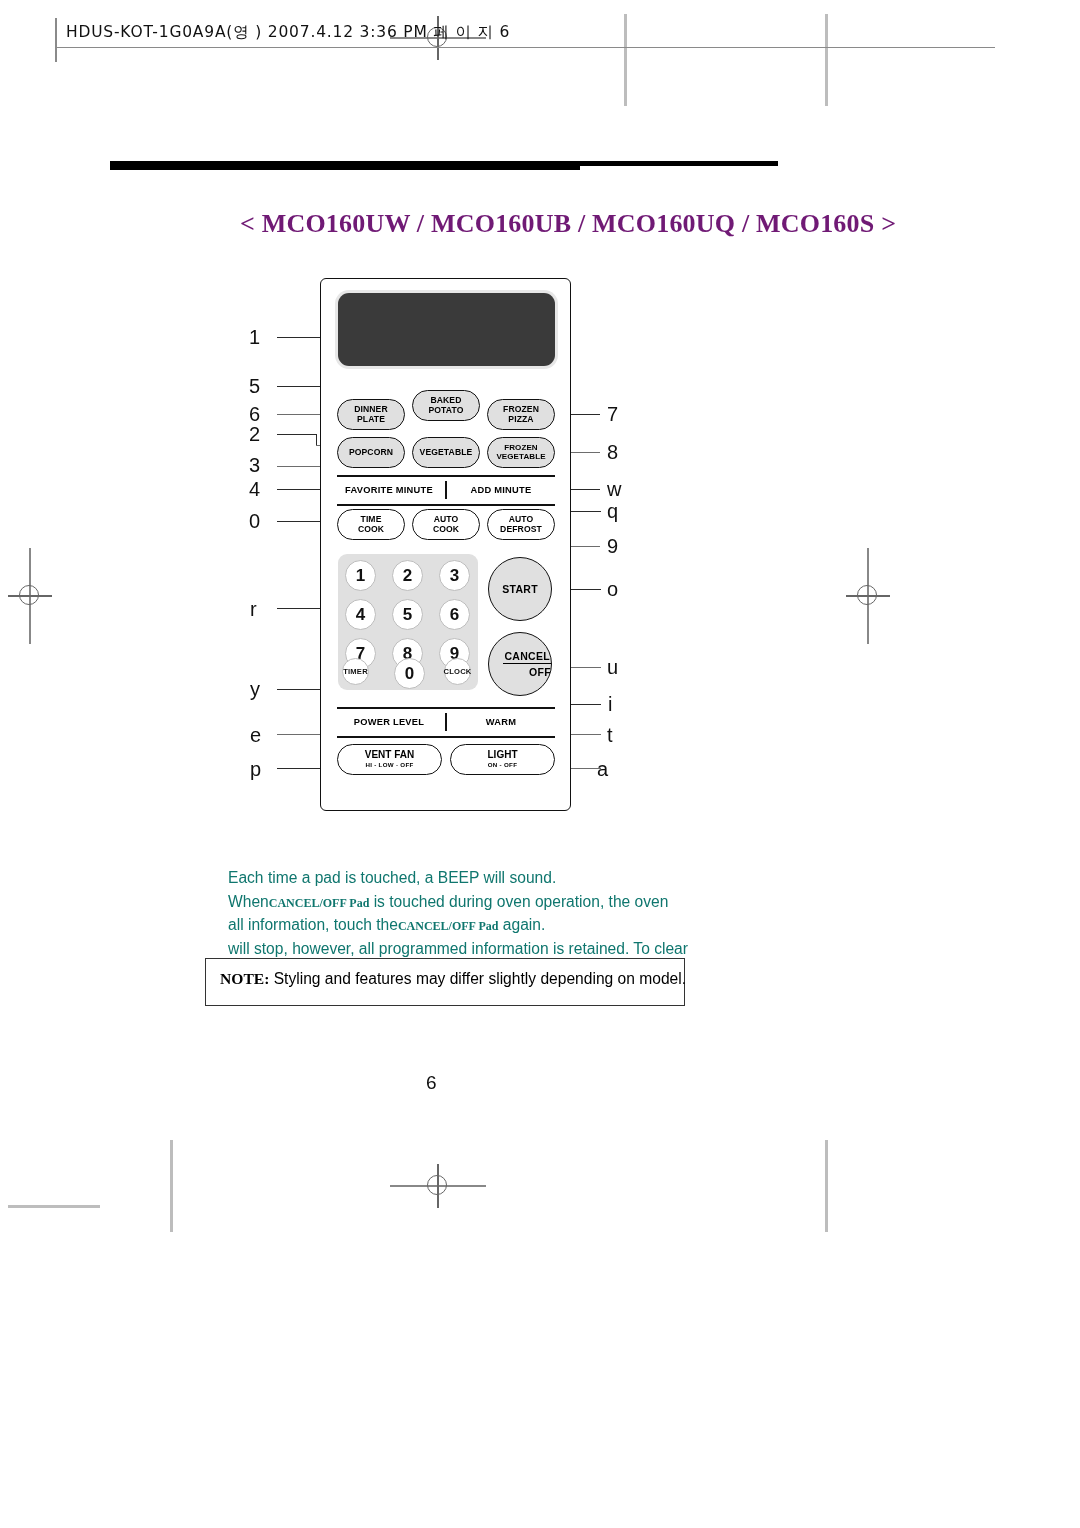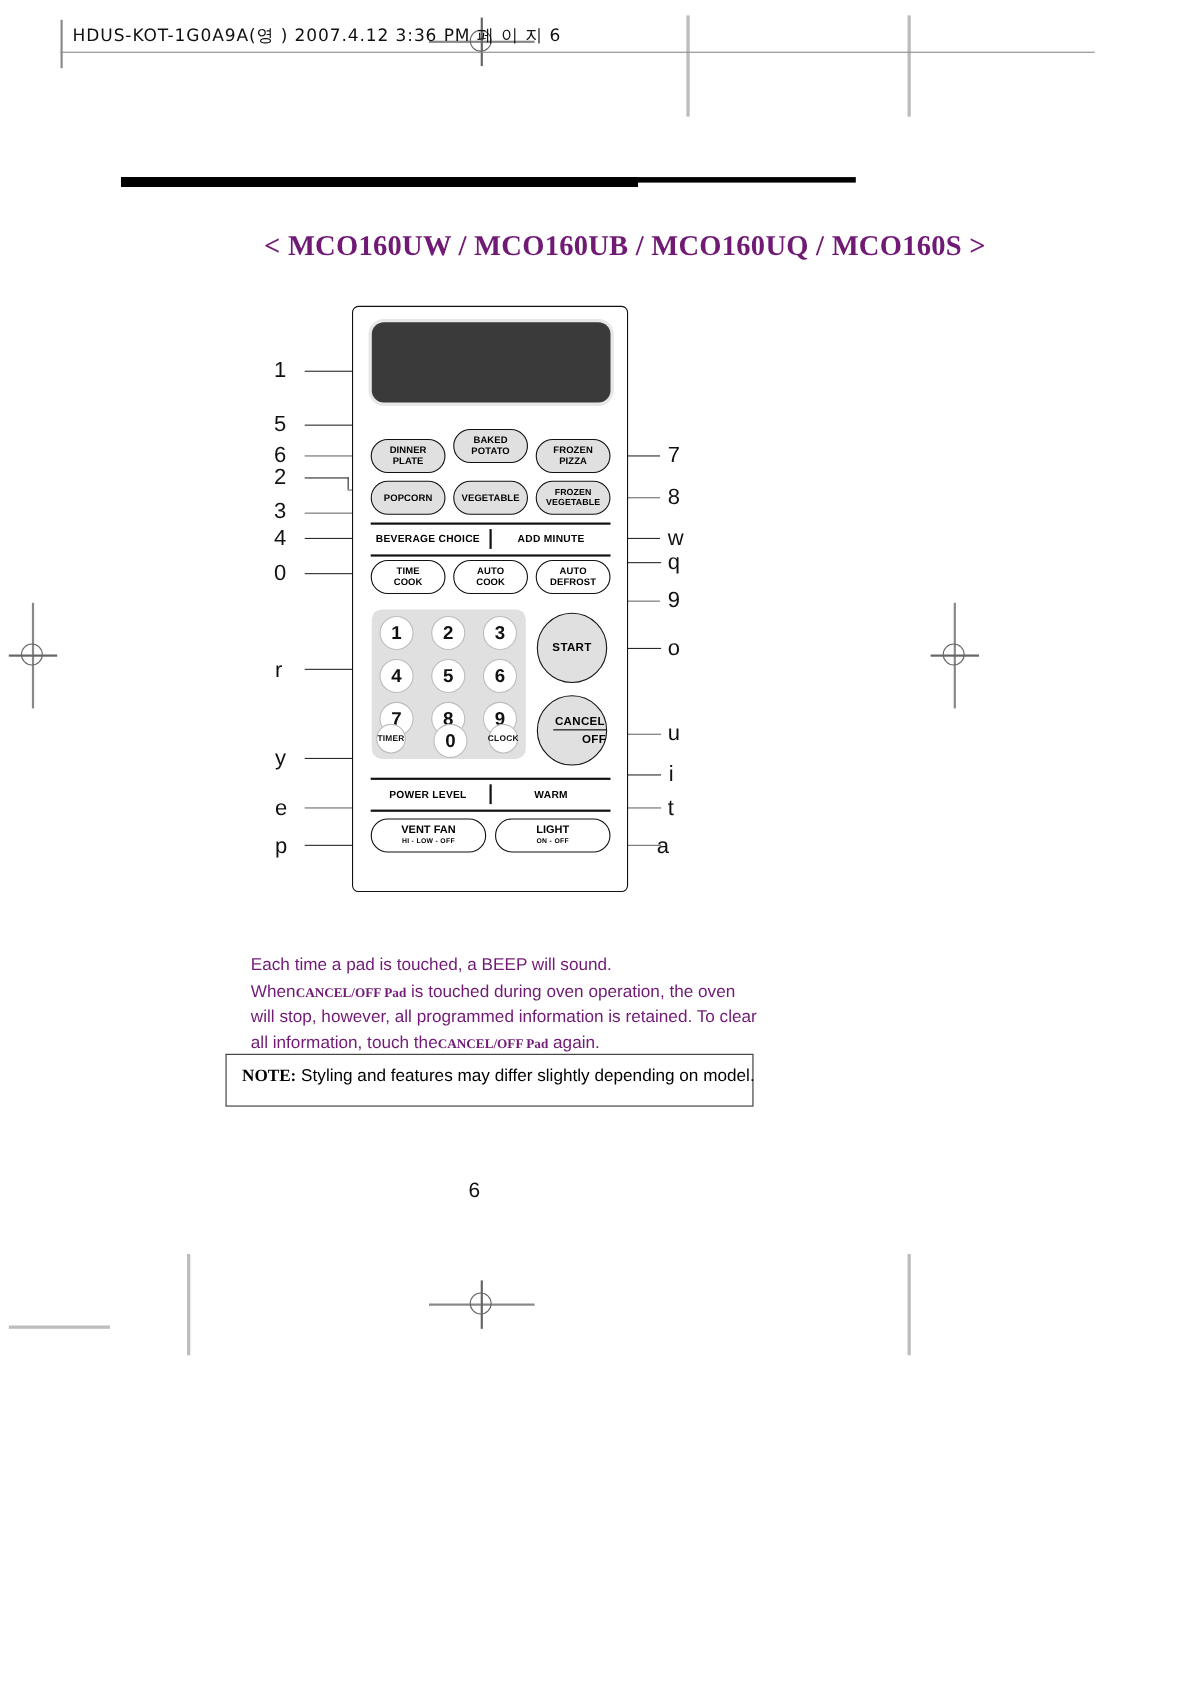--- a/index.html
+++ b/index.html
@@ -111,21 +111,21 @@
   .lead.grey{background:#6d6d6d;}
 
   .calltxt{
     position:absolute;font-size:20px;color:#111;
     font-family:"Liberation Sans",sans-serif;line-height:1;z-index:5;
   }
 
   
   .body-copy{
     position:absolute;left:228px;top:866px;width:500px;
-    font-size:15.6px;color:#701a75;line-height:1.52;
+    font-size:15.6px;color:#0f766e;line-height:1.52;
   }
   .body-copy b{font-family:"Liberation Serif","DejaVu Serif",serif;font-weight:bold;font-size:12px;}
 
   .notebox{
     position:absolute;left:205px;top:958px;width:480px;height:48px;
     border:1.4px solid #333;box-sizing:border-box;
   }
   .notebox .inner{
     position:absolute;left:14px;top:11px;width:520px;
     font-size:15.6px;color:#000;white-space:nowrap;
@@ -284,21 +284,21 @@
     <div class="pill" style="left:166px;top:158px;width:68px;height:31px;">
       <div>
         <span class="p-lbl sm">FROZEN</span>
         <span class="p-lbl sm">VEGETABLE</span>
       </div>
     </div>
 
     <div class="sep" style="left:16px;top:196px;width:218px;"></div>
     <div class="sep" style="left:16px;top:225px;width:218px;"></div>
     <div class="vdiv" style="left:124px;top:202px;height:18px;"></div>
-    <div class="rowtext" style="left:16px;top:206px;width:104px;">BEVERAGE CHOICE</div>
+    <div class="rowtext" style="left:16px;top:206px;width:104px;">FAVORITE MINUTE</div>
     <div class="rowtext" style="left:128px;top:206px;width:104px;">ADD MINUTE</div>
 
     <div class="pill white" style="left:16px;top:230px;width:68px;height:31px;">
       <div>
         <span class="p-lbl">TIME</span>
         <span class="p-lbl">COOK</span>
       </div>
     </div>
     <div class="pill white" style="left:91px;top:230px;width:68px;height:31px;">
       <div>
@@ -350,22 +350,22 @@
       <div>
         <span style="font-size:10px;">LIGHT</span>
         <span class="subtxt">ON   -   OFF</span>
       </div>
     </div>
   </div>
 
   <div class="body-copy">
     <div>Each time a pad is touched, a BEEP will sound.</div>
     <div><span>When</span><b>CANCEL/OFF Pad</b><span> is touched during oven operation, the oven</span></div>
+    <div><span>all information, touch the</span><b>CANCEL/OFF Pad</b><span> again.</span></div>
     <div>will stop, however, all programmed information is retained. To clear</div>
-    <div><span>all information, touch the</span><b>CANCEL/OFF Pad</b><span> again.</span></div>
   </div>
 
   <div class="notebox">
     <div class="inner"><b>NOTE:</b><span> Styling and features may differ slightly depending on model.</span></div>
   </div>
 
   <div class="pagenum">6</div>
 
 </div>
 

